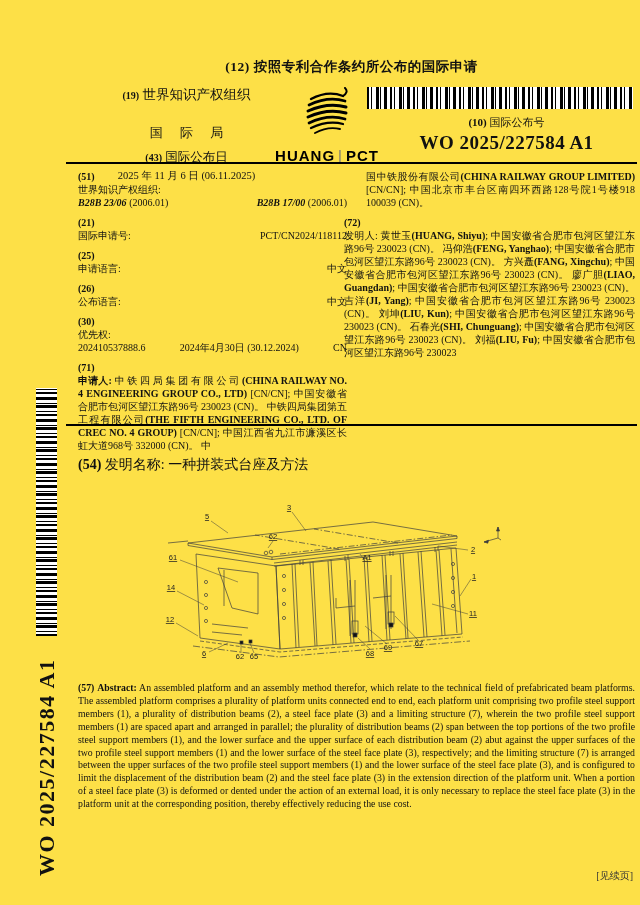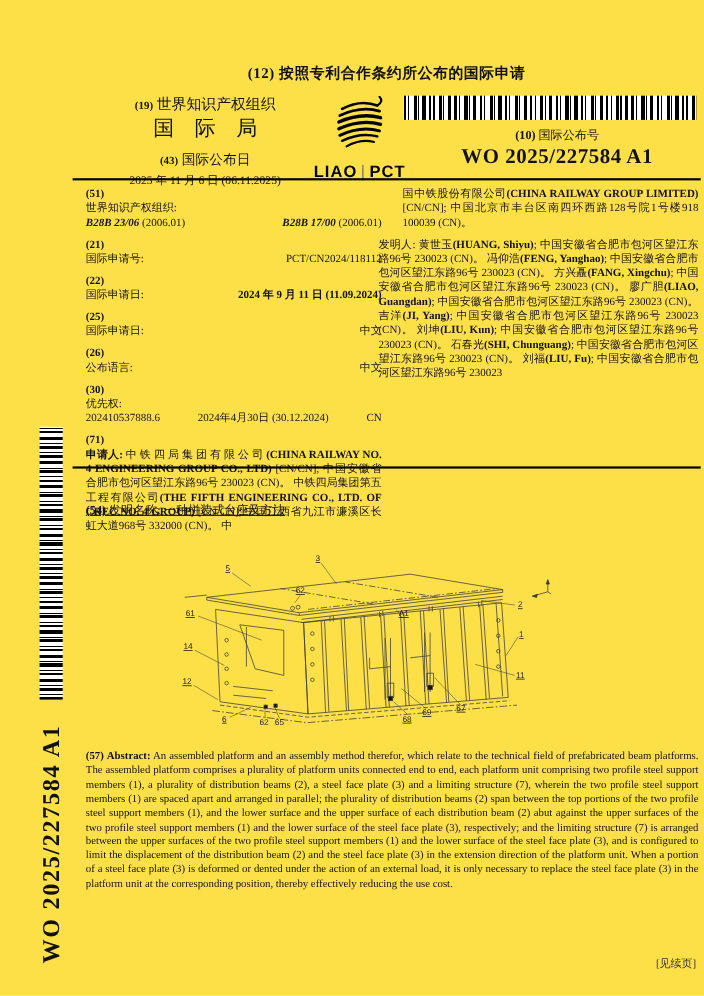--- a/index.html
+++ b/index.html
@@ -10,21 +10,21 @@
     margin:0 auto;
   }
   .b { font-weight:bold; }
   .bi { font-weight:bold; font-style:italic; }
 
   .doc-type { position:absolute; top:58px; left:66px; width:571px; text-align:center;
     font-size:13.5px; font-weight:bold; letter-spacing:.5px; }
 
   .hdr-left { position:absolute; top:86px; left:84px; width:205px; text-align:center; }
   .hdr-left .org { font-size:13.5px; }
-  .hdr-left .bureau { font-size:19px; letter-spacing:7px; margin-top:0; padding-left:7px; }
+  .hdr-left .bureau { font-size:13px; letter-spacing:7px; margin-top:20px; padding-left:7px; }
   .hdr-left .pubdate-lbl { font-size:12.5px; margin-top:7px; }
   .hdr-left .pubdate-val { font-size:10.5px; font-weight:normal; margin-top:3px; }
   .fnum-sm { font-size:10px; font-weight:bold; }
 
   .logo { position:absolute; top:87px; left:274px; width:106px; text-align:center; }
   .logo .wordmark { font-family:"Liberation Sans", sans-serif; font-weight:bold;
     font-size:15px; letter-spacing:1px; margin-top:2px; color:#000; }
   .logo .wordmark .sep { font-weight:normal; color:#777; padding:0 3px; }
 
   .barcode-top { position:absolute; top:87px; left:367px; width:266px; height:22px;
@@ -45,21 +45,21 @@
   .col-right { left:344px; width:291px; }
   .frow { display:flex; margin-bottom:7px;flex-direction:column; }
   .fnum { width:27px; flex:none; font-weight:bold; }
   .fnum2 { width:22px; flex:none; font-weight:bold; }
   .ftext { flex:1; }
   .kv { display:flex; justify-content:space-between; }
   .indent { margin-left:0; display:flex; justify-content:space-between;gap:28px; }
   .cont { margin-left:22px; margin-bottom:7px; text-align:justify; }
 
   .title-en { position:absolute; top:433px; left:78px; width:557px; font-size:10.5px; }
-  .title-zh { position:absolute; top:456px; left:78px; width:557px; font-size:11px;text-decoration:underline; }
+  .title-zh { position:absolute; top:456px; left:78px; width:557px; font-size:14px; }
 
   .figure { position:absolute; top:486px; left:120px; width:400px; }
   .figure svg { display:block; }
   .fig-caption { text-align:center; font-size:10.5px; margin-top:2px; }
 
   .abstract { position:absolute; top:682px; left:78px; width:557px;
     font-size:9.8px; line-height:12.9px; text-align:justify; }
 
   .continuation { position:absolute; top:869px; left:470px; width:163px;
     text-align:right; font-size:10px; color:#333; }
@@ -95,21 +95,21 @@
         <path d="M45,9 Q51,5 47,1" stroke-width="2"></path>
         <path d="M13,12 Q30,3 45,9" stroke-width="2.4"></path>
         <path d="M11,18 Q30,9 47,14" stroke-width="2.7"></path>
         <path d="M10,24 Q30,15 48,20" stroke-width="3"></path>
         <path d="M10,30 Q30,21 48,26" stroke-width="3"></path>
         <path d="M11,36 Q30,27 47,32" stroke-width="2.7"></path>
         <path d="M13,41 Q30,33 45,37" stroke-width="2.3"></path>
         <path d="M17,46 Q30,39 42,42" stroke-width="1.9"></path>
       </g>
     </svg>
-    <div class="wordmark"><span>LIAO</span><span class="sep">|</span><span>PCT</span></div>
+    <div class="wordmark"><span>HUANG</span><span class="sep">|</span><span>PCT</span></div>
   </div>
 
   <div class="barcode-top"></div>
 
   <div class="pubno">
     <div class="lbl"><span class="b">(10)</span> <span>国际公布号</span></div>
     <div class="val">WO 2025/227584 A1</div>
   </div>
 
   <div class="rule rule1"></div>
@@ -126,30 +126,23 @@
       </span>
     </div>
     <div class="frow">
       <span class="fnum">(21)</span>
       <span class="ftext kv">
           <span>国际申请号:</span>
           <span>PCT/CN2024/118112</span>
         </span>
     </div>
     <div class="frow">
-      <span class="fnum">(22)</span>
-      <span class="ftext kv">
-          <span>国际申请日:</span>
-          <span class="b">2024 年 9 月 11 日 (11.09.2024)</span>
-        </span>
-    </div>
-    <div class="frow">
       <span class="fnum">(25)</span>
       <span class="ftext kv">
-          <span>国际申请日:</span>
+          <span>申请语言:</span>
           <span>中文</span>
         </span>
     </div>
     <div class="frow">
       <span class="fnum">(26)</span>
       <span class="ftext kv">
           <span>公布语言:</span>
           <span>中文</span>
         </span>
     </div>
@@ -166,20 +159,21 @@
     </div>
     <div class="frow">
       <span class="fnum">(71)</span>
       <span class="ftext"><span class="b">申请人:</span> <span>中 铁 四 局 集 团 有 限 公 司 </span><span class="b">(CHINA RAILWAY NO. 4 ENGINEERING GROUP CO., LTD)</span><span> [CN/CN]; 中国安徽省合肥市包河区望江东路96号 230023 (CN)。 中铁四局集团第五工程有限公司</span><span class="b">(THE FIFTH ENGINEERING CO., LTD. OF CREC NO. 4 GROUP)</span><span> [CN/CN]; 中国江西省九江市濂溪区长虹大道968号 332000 (CN)。 中</span></span>
     </div>
   </div>
 
   <div class="col col-right">
     <div class="cont"><span>国中铁股份有限公司</span><span class="b">(CHINA RAILWAY GROUP LIMITED)</span><span> [CN/CN]; 中国北京市丰台区南四环西路128号院1号楼918 100039 (CN)。</span></div>
     <div class="frow">
+      <span class="fnum2">(72)</span>
       <span class="ftext"><span>发明人:</span> <span>黄世玉</span><span class="b">(HUANG, Shiyu)</span><span>; 中国安徽省合肥市包河区望江东路96号 230023 (CN)。 冯仰浩</span><span class="b">(FENG, Yanghao)</span><span>; 中国安徽省合肥市包河区望江东路96号 230023 (CN)。 方兴矗</span><span class="b">(FANG, Xingchu)</span><span>; 中国安徽省合肥市包河区望江东路96号 230023 (CN)。 廖广胆</span><span class="b">(LIAO, Guangdan)</span><span>; 中国安徽省合肥市包河区望江东路96号 230023 (CN)。 吉洋</span><span class="b">(JI, Yang)</span><span>; 中国安徽省合肥市包河区望江东路96号 230023 (CN)。 刘坤</span><span class="b">(LIU, Kun)</span><span>; 中国安徽省合肥市包河区望江东路96号 230023 (CN)。 石春光</span><span class="b">(SHI, Chunguang)</span><span>; 中国安徽省合肥市包河区望江东路96号 230023 (CN)。 刘福</span><span class="b">(LIU, Fu)</span><span>; 中国安徽省合肥市包河区望江东路96号 230023</span></span>
     </div>
   </div>
 
   <div class="rule rule2"></div>
 
   <div class="title-zh"><span class="b">(54)</span> <span>发明名称:</span> <span>一种拼装式台座及方法</span></div>
 
   <div class="figure">
     <svg width="400" height="174" viewBox="0 0 400 174">

